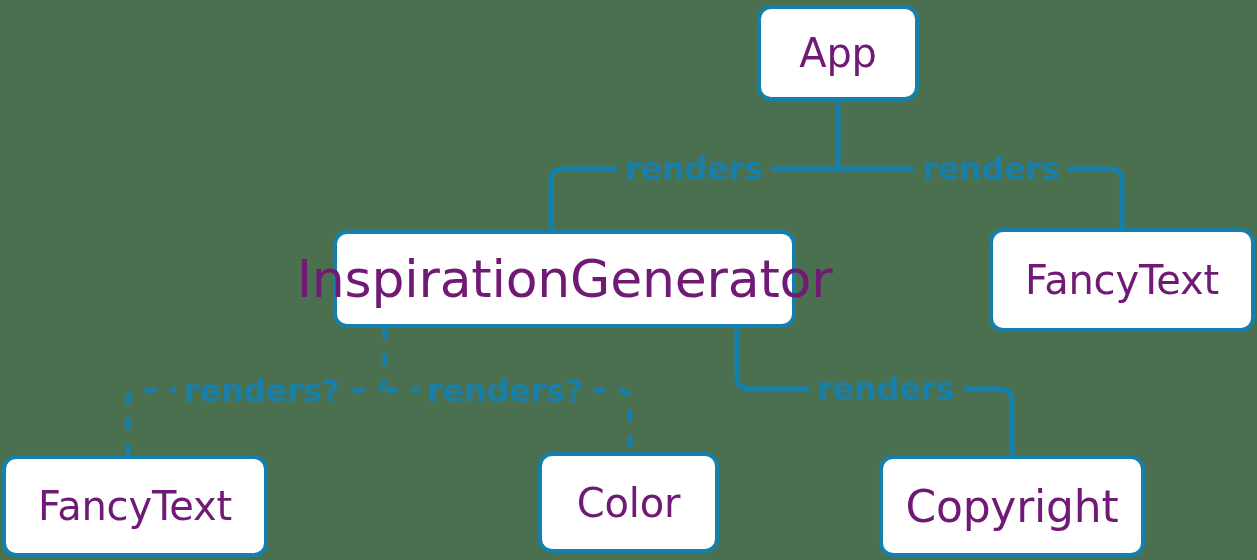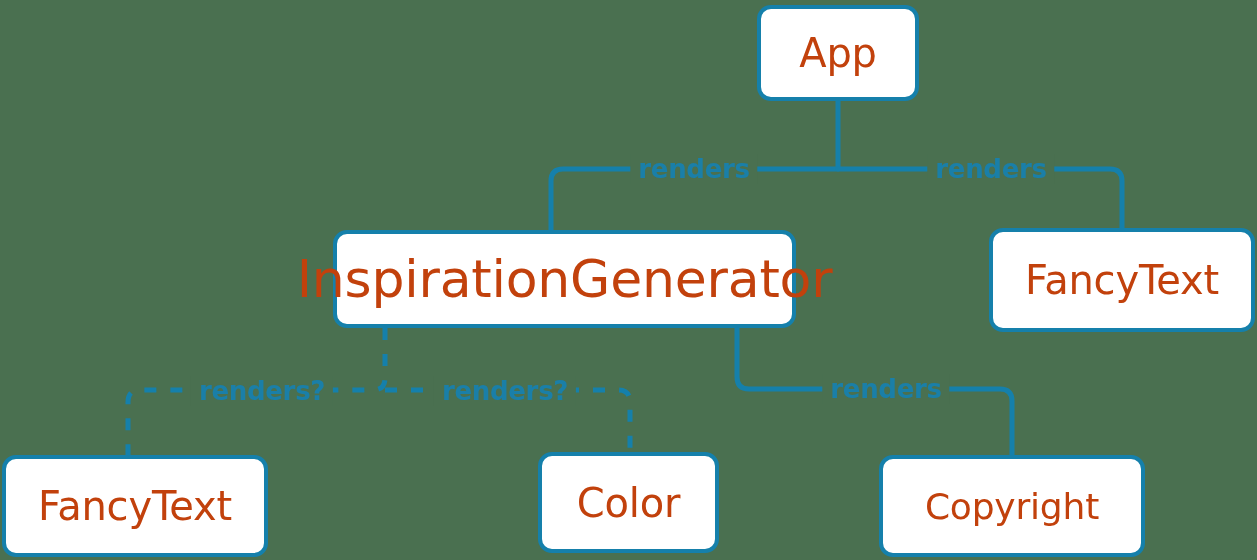--- a/index.html
+++ b/index.html
@@ -27,33 +27,33 @@
   }
   .node {
     position: absolute;
     box-sizing: border-box;
     background: #ffffff;
     border: 4px solid #1580ab;
     border-radius: 14px;
     display: flex;
     align-items: center;
     justify-content: center;
-    color: #c2410c;
+    color: #701a75;
     font-family: "DejaVu Sans", sans-serif;
     font-weight: 400;
     letter-spacing: -0.2px;
     white-space: nowrap;
     z-index: 3;
   }
   .edge-label {
     position: absolute;
     color: #1a7fa8;
     font-family: "DejaVu Sans", sans-serif;
     font-weight: 600;
-    font-size: 26px;
+    font-size: 32px;
     letter-spacing: -0.3px;
     white-space: nowrap;
     transform: translate(-50%, -50%);
     z-index: 4;
     background: #4a7050;
     padding: 0 8px;
   }
 </style>
 </head>
 <body>
@@ -85,21 +85,21 @@
   </div>
 
   <div class="node" style="left:2px; top:455px; width:266px; height:102px; font-size:40px;">
     <span>FancyText</span>
   </div>
 
   <div class="node" style="left:538px; top:452px; width:181px; height:101px; font-size:40px;">
     <span>Color</span>
   </div>
 
-  <div class="node" style="left:879px; top:455px; width:266px; height:102px; font-size:36px;">
+  <div class="node" style="left:879px; top:455px; width:266px; height:102px; font-size:44px;">
     <span>Copyright</span>
   </div>
 
   <div class="edge-label" style="left:694px; top:169px;">renders</div>
 
   <div class="edge-label" style="left:991px; top:169px;">renders</div>
 
   <div class="edge-label" style="left:262px; top:391px;">renders?</div>
 
   <div class="edge-label" style="left:505px; top:391px;">renders?</div>

